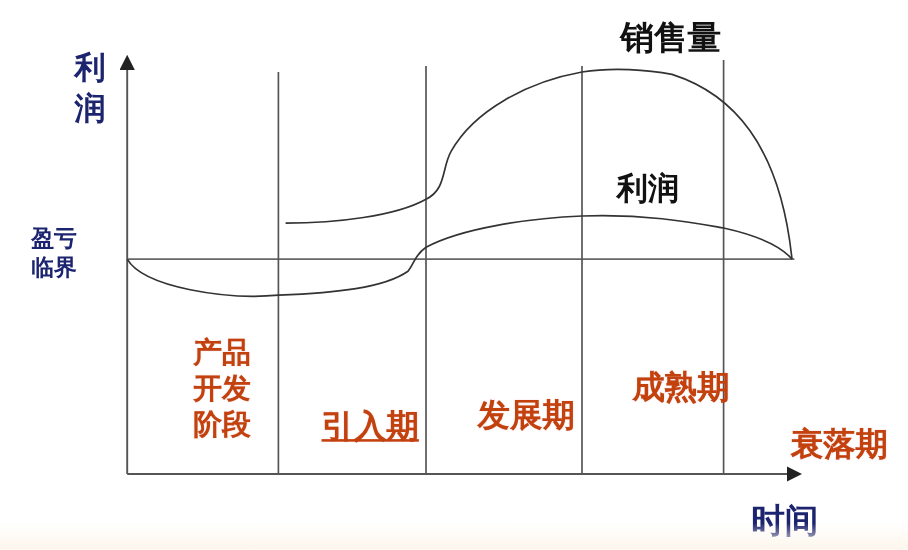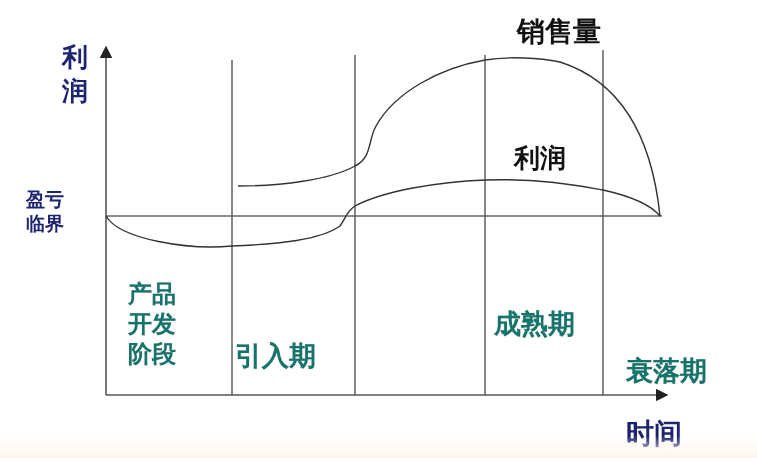--- a/index.html
+++ b/index.html
@@ -7,21 +7,21 @@
       width: 757px; height: 458px; overflow: hidden;
       background: #ffffff;
       font-family: "DejaVu Sans", "Liberation Sans", sans-serif;
       position: relative;
     }
     .stage { position: absolute; left: 0; top: 0; width: 757px; height: 458px; }
     svg.diagram { position: absolute; left: 0; top: 0; }
     .lbl { position: absolute; font-weight: bold; white-space: nowrap; line-height: 1; }
     .axis-lbl { color: #1c2470; }
     .curve-lbl { color: #111111; }
-    .stage-lbl { color: #0f766e; text-shadow: 0 0 1px rgba(192,24,27,0.35); }
+    .stage-lbl { color: #c2410c; text-shadow: 0 0 1px rgba(192,24,27,0.35); margin-left: 33px; }
     .v-text { display: flex; flex-direction: column; align-items: center; }
     .v-text span { display: block; }
     .bottom-fade {
       position: absolute; left: 0; right: 0; bottom: 0; height: 22px;
       background: linear-gradient(to bottom, rgba(255,255,255,0), #fdf6ec);
     }
   </style>
 </head>
 <body>
 
@@ -72,20 +72,21 @@
   </div>
 
   <div class="lbl curve-lbl" style="left:517px; top:18px; font-size:28px;">销售量</div>
   <div class="lbl curve-lbl" style="left:514px; top:145px; font-size:26px;">利润</div>
 
   <div class="lbl stage-lbl v-text" style="left:128px; top:282px; font-size:24px;">
     <span>产品</span>
     <span style="margin-top:6px;">开发</span>
     <span style="margin-top:6px;">阶段</span>
   </div>
-  <div class="lbl stage-lbl" style="left:235px; top:342px; font-size:27px;">引入期</div>
+  <div class="lbl stage-lbl" style="left:235px; top:342px; font-size:27px;text-decoration:underline;">引入期</div>
+  <div class="lbl stage-lbl" style="left:365px; top:333px; font-size:27px;">发展期</div>
   <div class="lbl stage-lbl" style="left:494px; top:310px; font-size:27px;">成熟期</div>
   <div class="lbl stage-lbl" style="left:626px; top:357px; font-size:27px;">衰落期</div>
 
   <div class="lbl axis-lbl" style="left:626px; top:420px; font-size:28px;">时间</div>
 
   <div class="bottom-fade"></div>
 </div>
 
 </body></html>

